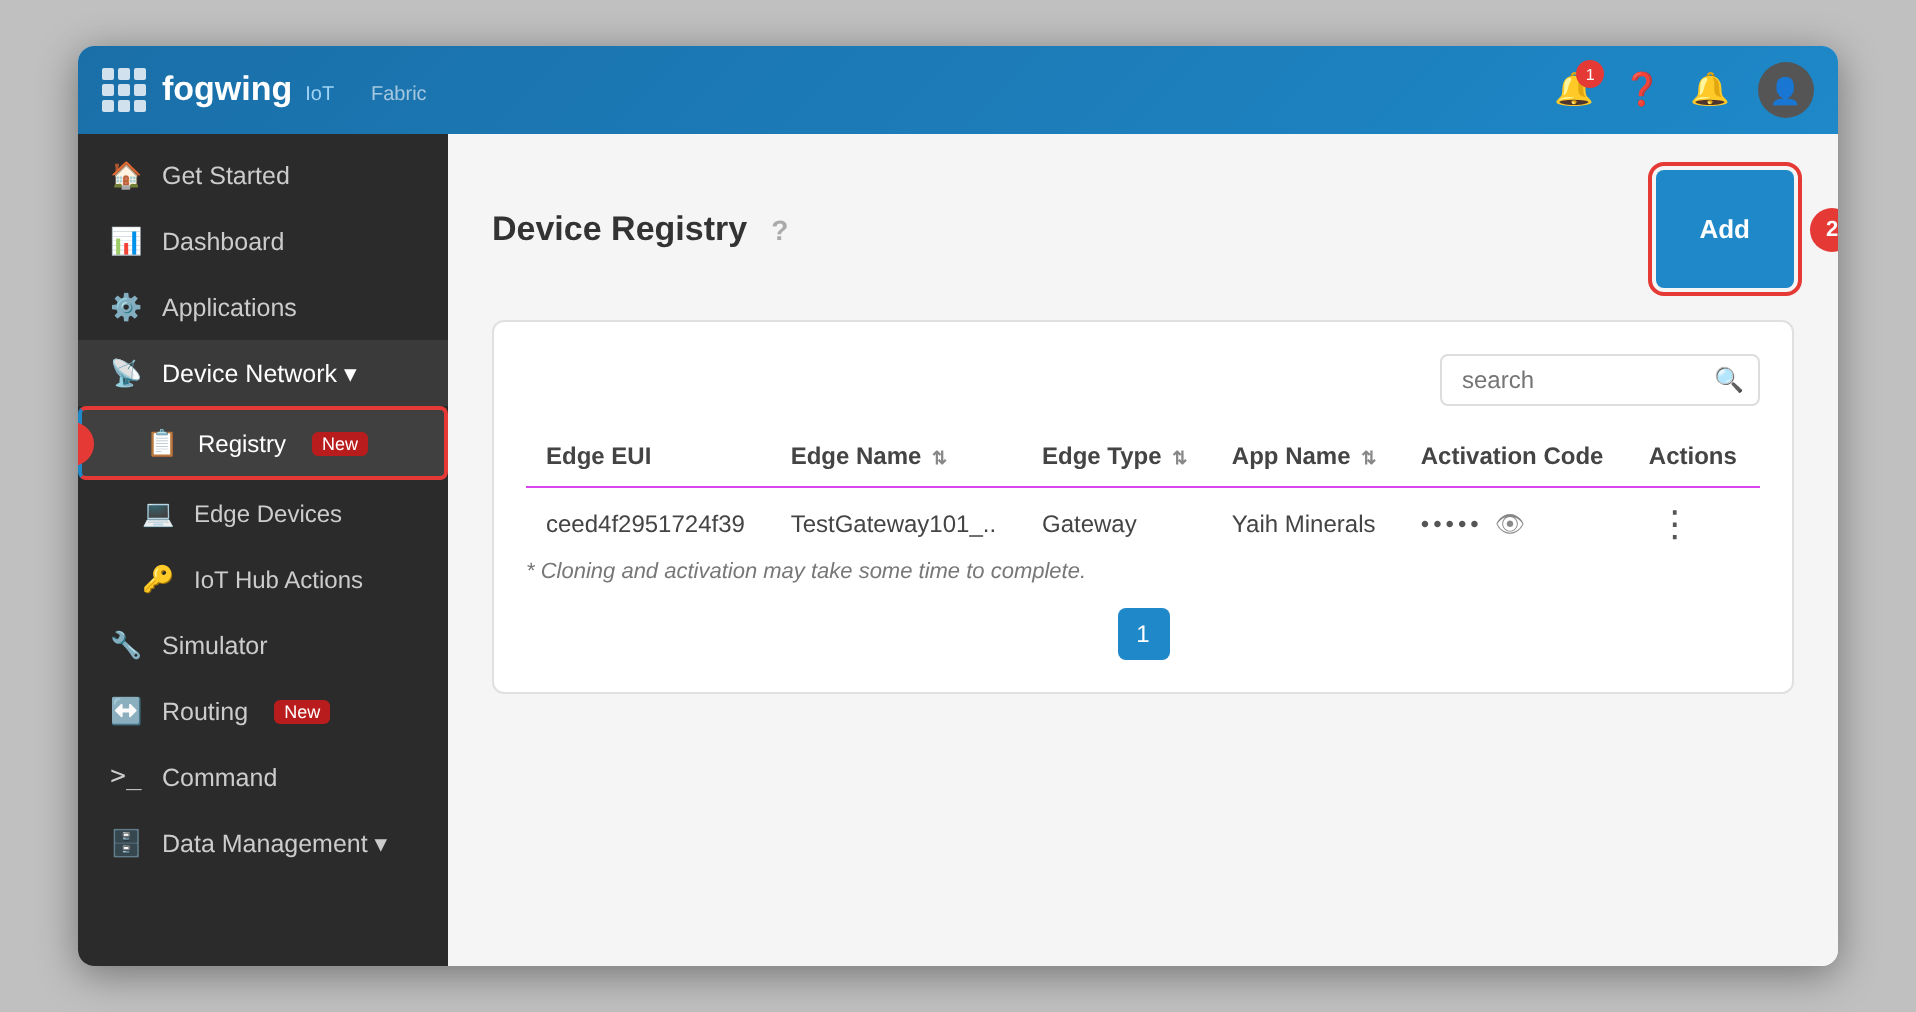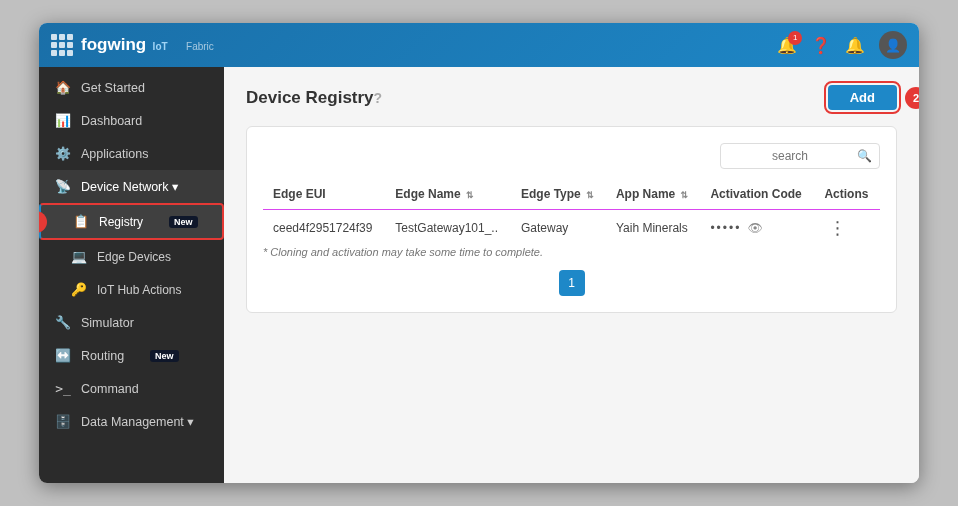--- a/index.html
+++ b/index.html
@@ -123,60 +123,59 @@
       color: white;
       border-left: 2px solid #1e88c8;
     }
     .sidebar-icon {
       font-size: 13px;
       width: 16px;
       text-align: center;
       flex-shrink: 0;
     }
     .badge-new {
-      background: #0f172a;
+      background: #b91c1c;
       color: white;
       font-size: 9px;
       padding: 1px 5px;
       border-radius: 3px;
-      margin-left: 16px;
-      font-weight: bold;
+      margin-left: 3px;
     }
     
     .content {
       flex: 1;
       padding: 18px 22px;
       overflow-y: auto;
       background: #f5f5f5;
     }
     .content-header {
       display: flex;
       align-items: center;
       justify-content: space-between;
       margin-bottom: 16px;
     }
     .page-title {
       display: flex;
       align-items: center;
-      gap: 0;
+      gap: 12px;
       font-size: 17px;
       font-weight: 600;
       color: #333;
     }
     .help-icon {
       color: #aaa;
       font-size: 14px;
       cursor: pointer;
     }
     .add-btn {
       background: #1e88c8;
       color: white;
       border: none;
       border-radius: 4px;
-      padding: 5px 22px;
+      padding: 22px 22px;
       font-size: 13px;
       font-weight: 600;
       cursor: pointer;
       outline: 2px solid #e53935;
       outline-offset: 2px;
     }
     .circle-badge {
       background: #e53935;
       color: white;
       width: 22px;
@@ -206,21 +205,20 @@
       align-items: center;
     }
     .search-input {
       border: 1px solid #ddd;
       border-radius: 4px;
       padding: 5px 30px 5px 10px;
       font-size: 12px;
       width: 160px;
       color: #aaa;
       outline: none;
-      text-align: center;
     }
     .search-icon-btn {
       position: absolute;
       right: 8px;
       color: #aaa;
       font-size: 12px;
       cursor: pointer;
     }
     table {
       width: 100%;
@@ -317,21 +315,21 @@
           <div class="logo-dot"></div>
         <div class="logo-dot"></div>
           <div class="logo-dot"></div>
           <div class="logo-dot"></div>
         <div class="logo-dot"></div>
           <div class="logo-dot"></div>
           <div class="logo-dot"></div>
       </div>
       <div>
         <span style="color:white;font-size:17px;font-weight:700;">fogwing</span>
-        <span style="color:#a0d4f5;font-size:10px;font-weight:700;margin-left:2px;">IoT</span>
+        <span style="color:#a0d4f5;font-size:10px;font-weight:400;margin-left:2px;">IoT</span>
         <span style="color:rgba(255,255,255,0.6);font-size:10px;margin-left:14px;">Fabric</span>
       </div>
     </div>
     <div class="header-right">
       <div class="header-icon">
         🔔
         <div class="notif-badge">1</div>
       </div>
       <div class="header-icon">❓</div>
       <div class="header-icon">🔔</div>

